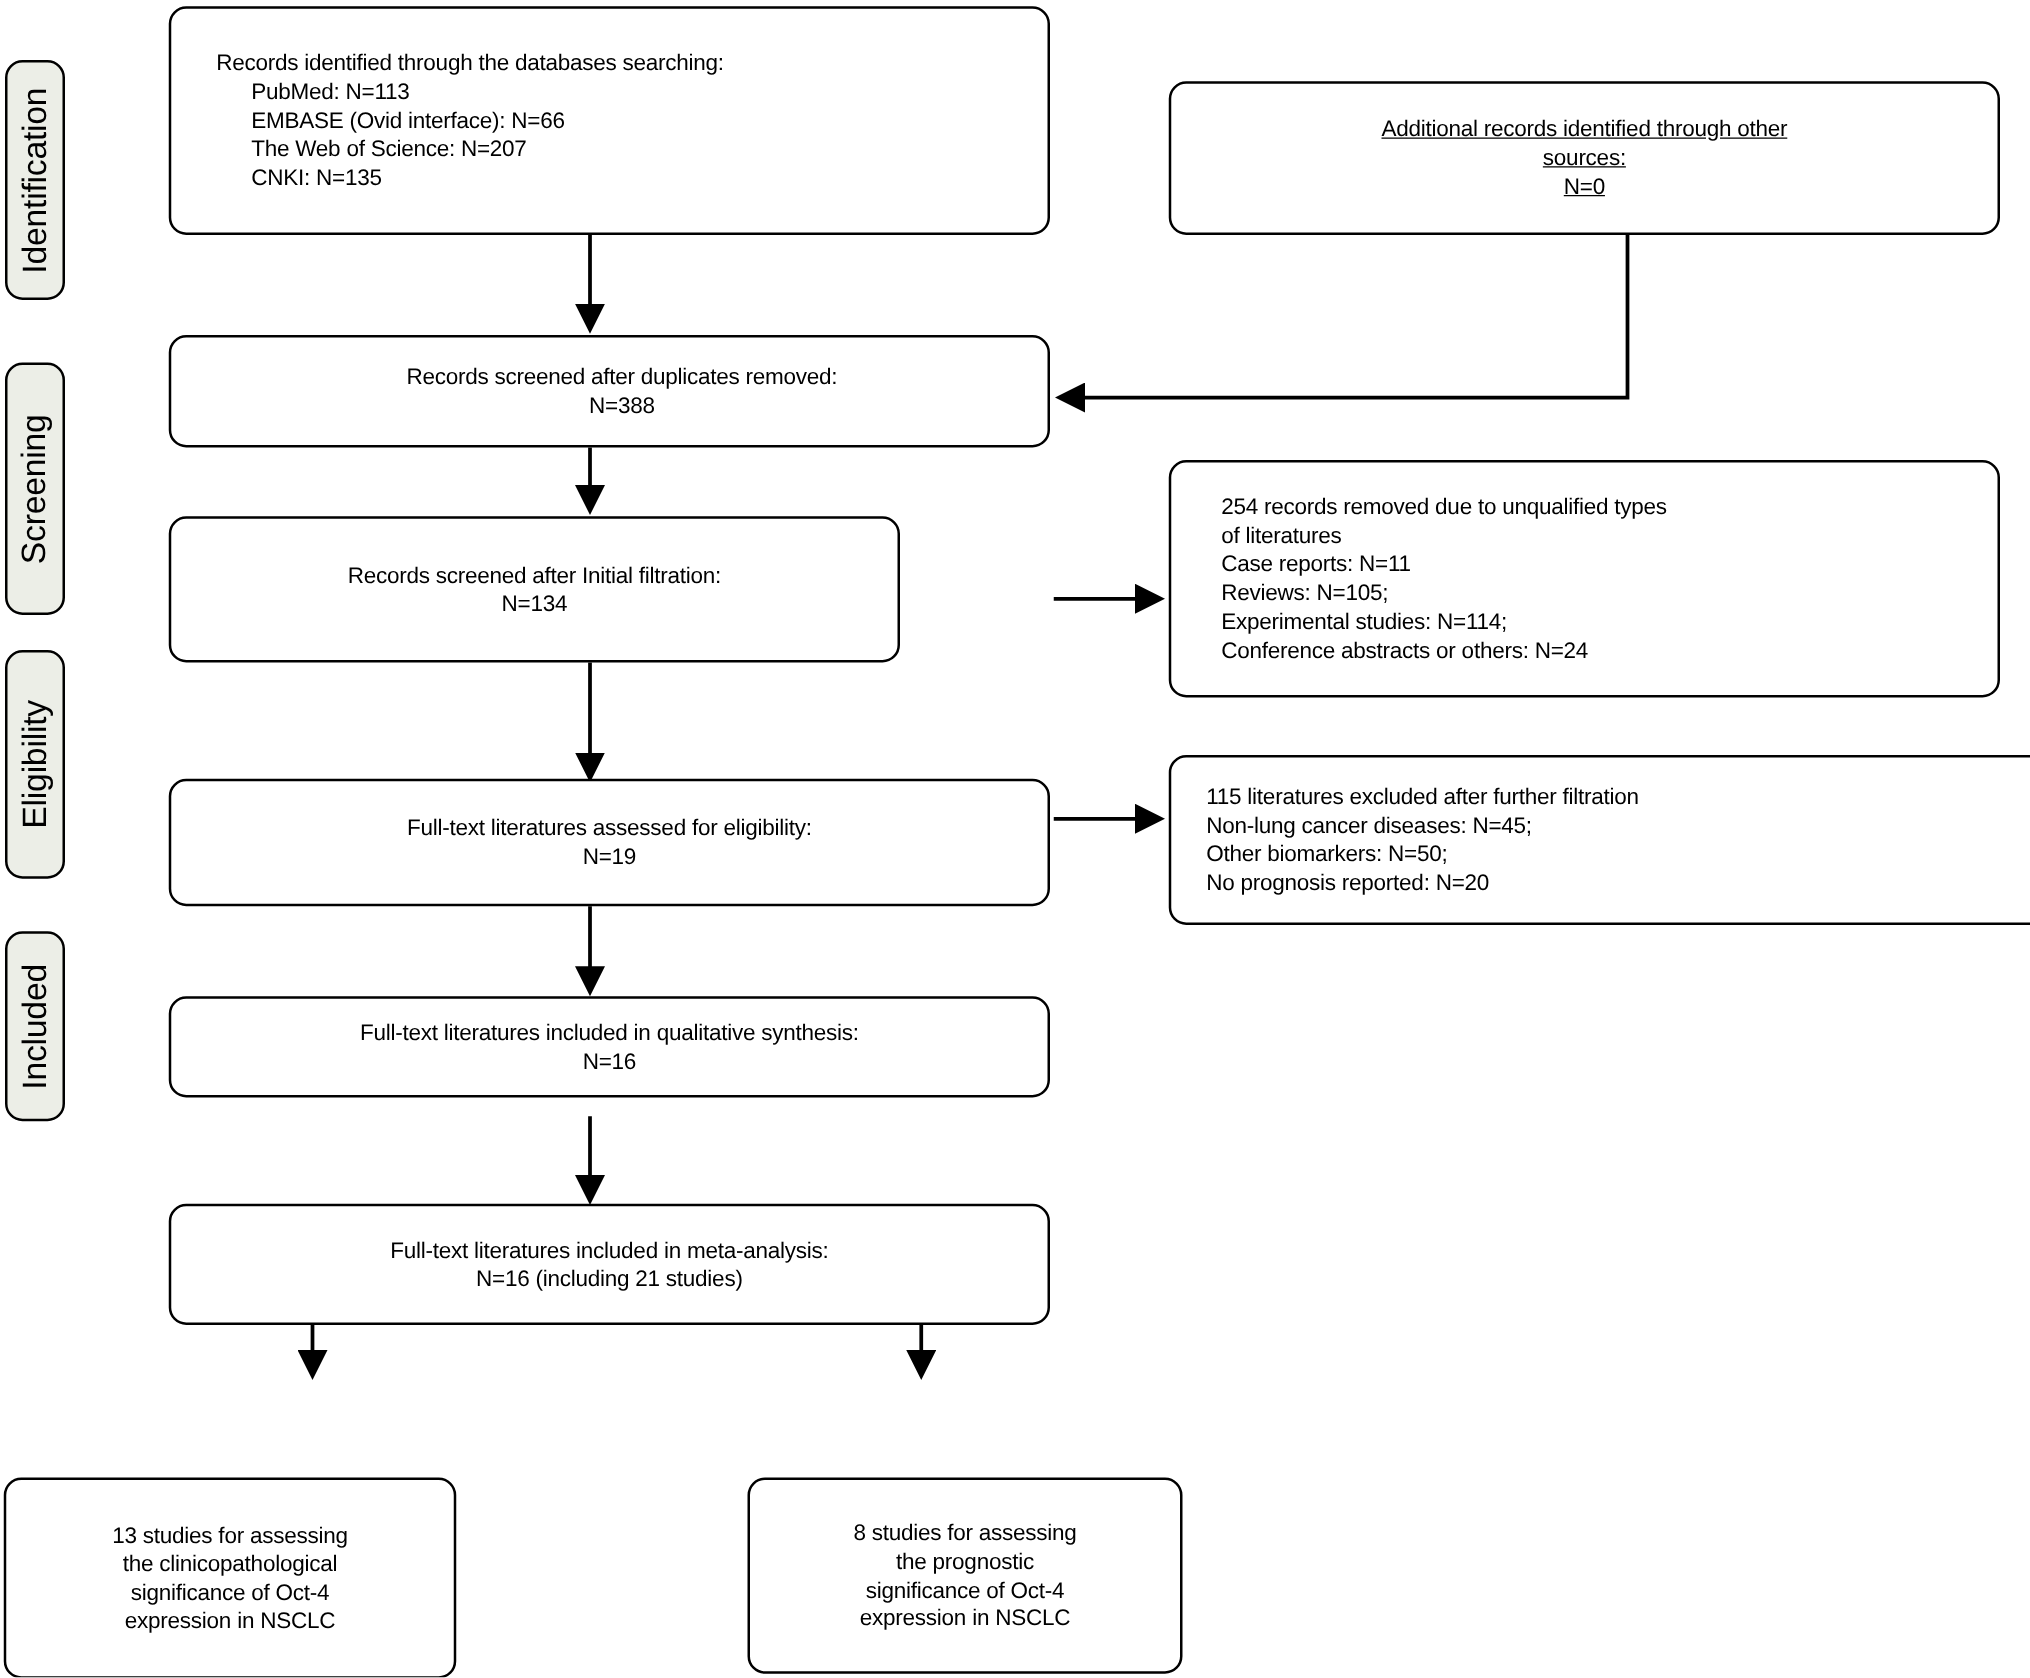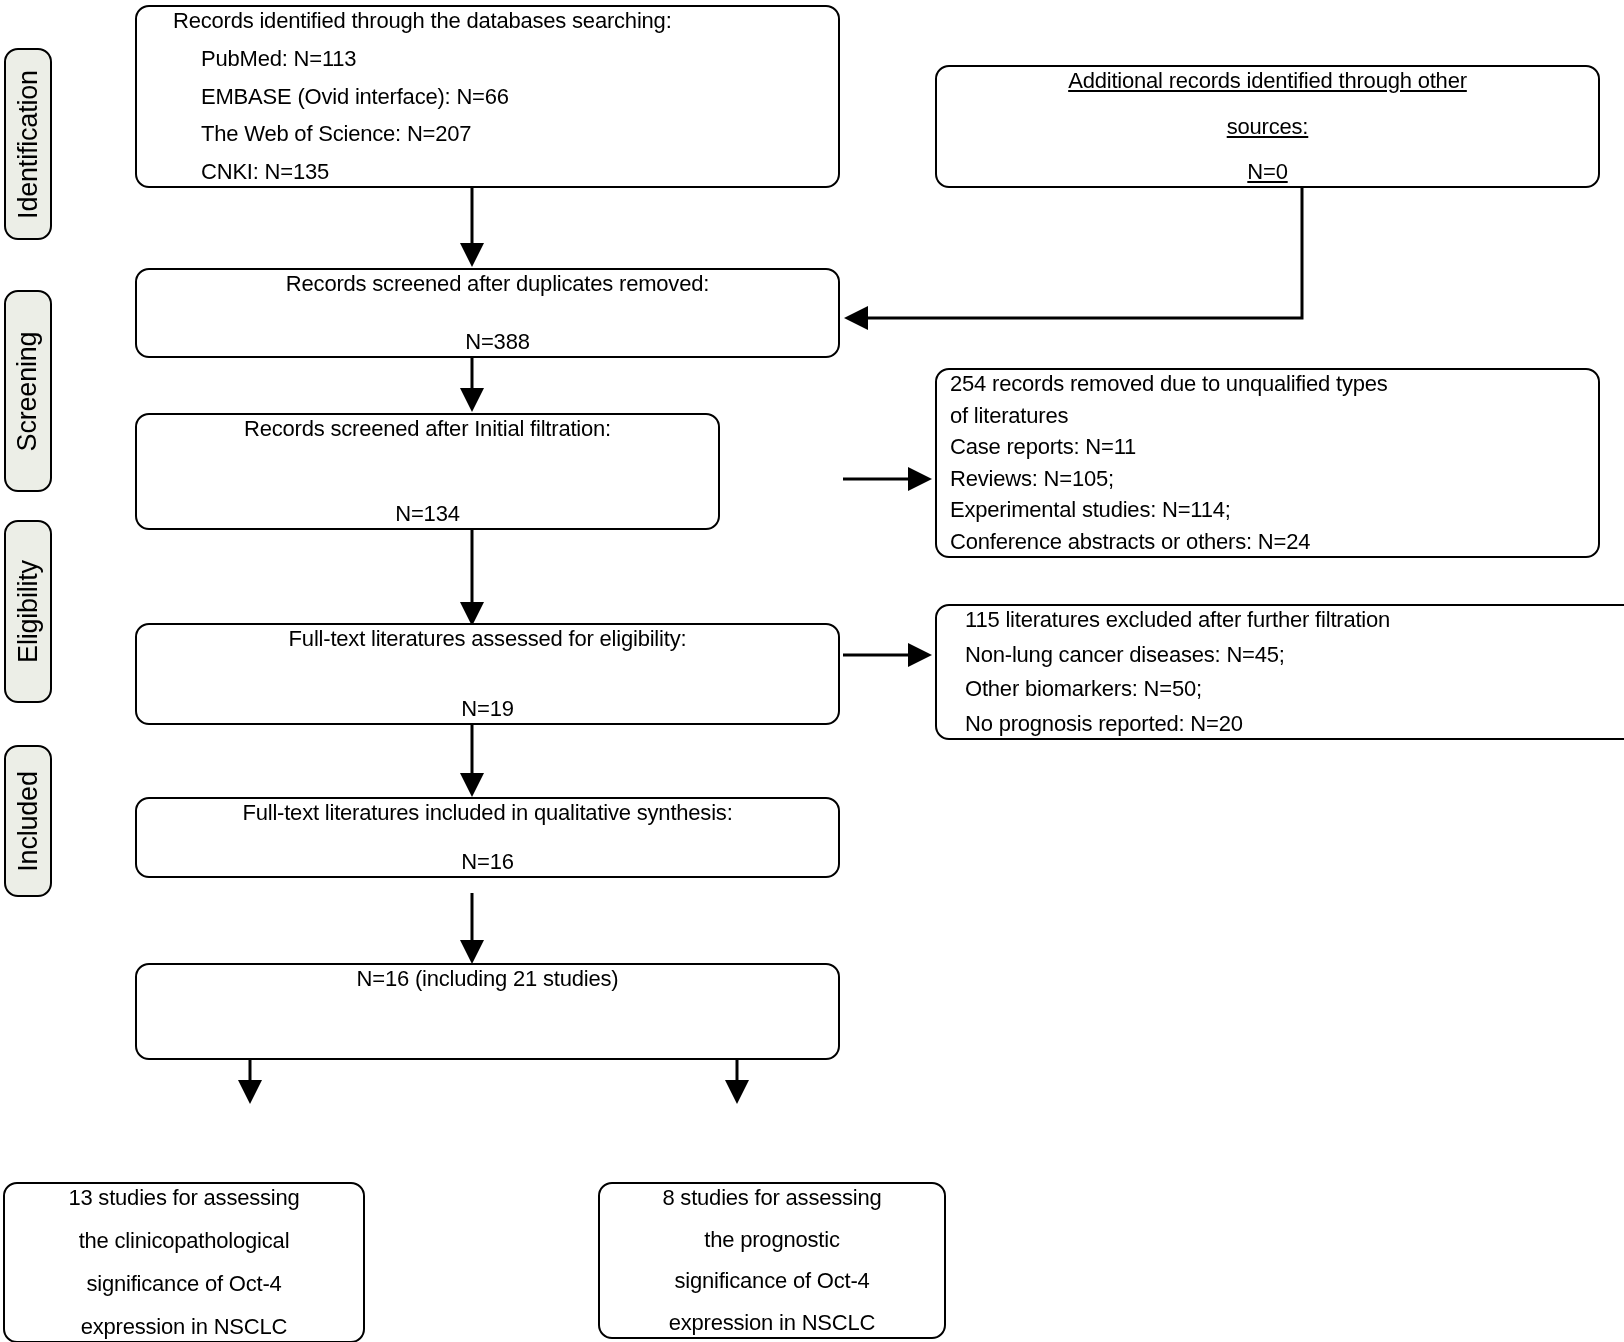--- a/index.html
+++ b/index.html
@@ -28,22 +28,22 @@
     pointer-events: none;
   }
   .box {
     position: absolute;
     box-sizing: border-box;
     border: 2.5px solid #000000;
     border-radius: 14px;
     background: #ffffff;
     display: flex;
     flex-direction: column;
-    justify-content: space-between;
-    font-size: 22px;
+    justify-content: center;
+    font-size: 18px;
     line-height: 1.27;
     letter-spacing: -0.2px;
   }
   .box .line {
     white-space: pre;
   }
   .box.center { align-items: center; text-align: center; }
   .box.left   { align-items: flex-start; text-align: left; padding-left: 26px; }
   .indent { padding-left: 28px; }
 
@@ -130,21 +130,21 @@
   <div class="box center" style="left:135px; top:268px; width:705px; height:90px;padding-left:20px;">
     <div class="line">Records screened after duplicates removed:</div>
     <div class="line">N=388</div>
   </div>
 
   <div class="box center" style="left:135px; top:413px; width:585px; height:117px;">
     <div class="line">Records screened after Initial filtration:</div>
     <div class="line">N=134</div>
   </div>
 
-  <div class="box left" style="left:935px; top:368px; width:665px; height:190px; padding-left:13px; padding-right:8px;">
+  <div class="box left" style="left:935px; top:368px; width:665px; height:190px; padding-left:40px; padding-right:8px;">
     <div class="line">254 records removed due to unqualified types</div>
     <div class="line">of literatures</div>
     <div class="line">Case reports: N=11</div>
     <div class="line">Reviews: N=105;</div>
     <div class="line">Experimental studies: N=114;</div>
     <div class="line">Conference abstracts or others: N=24</div>
   </div>
 
   <div class="box center" style="left:135px; top:623px; width:705px; height:102px;">
     <div class="line">Full-text literatures assessed for eligibility:</div>
@@ -157,20 +157,21 @@
     <div class="line">Other biomarkers: N=50;</div>
     <div class="line">No prognosis reported: N=20</div>
   </div>
 
   <div class="box center" style="left:135px; top:797px; width:705px; height:81px;">
     <div class="line">Full-text literatures included in qualitative synthesis:</div>
     <div class="line">N=16</div>
   </div>
 
   <div class="box center" style="left:135px; top:963px; width:705px; height:97px;">
+    <div class="line">Full-text literatures included in meta-analysis:</div>
     <div class="line">N=16 (including 21 studies)</div>
   </div>
 
   <div class="box center" style="left:3px; top:1182px; width:362px; height:161px;">
     <div class="line">13 studies for assessing</div>
     <div class="line">the clinicopathological</div>
     <div class="line">significance of Oct-4</div>
     <div class="line">expression in NSCLC</div>
   </div>
 

